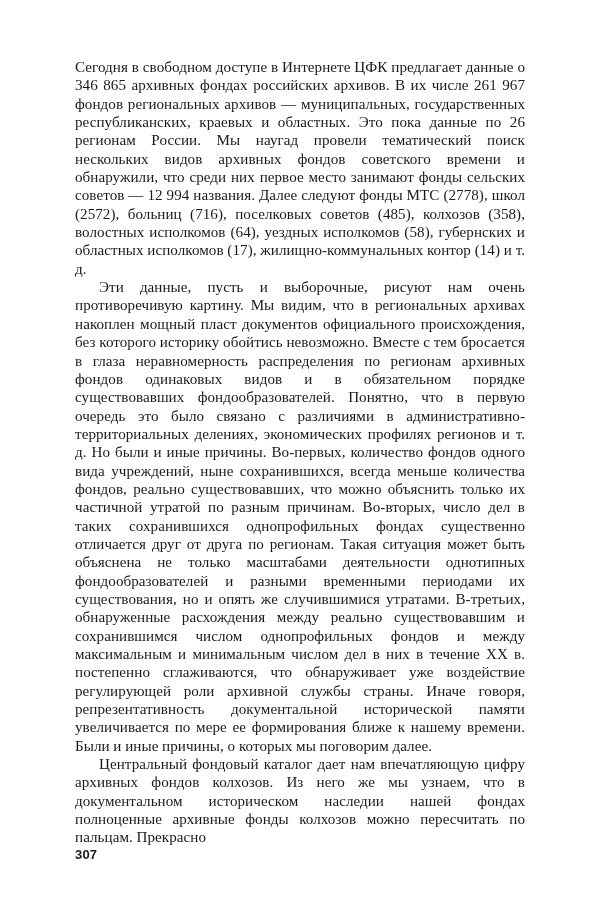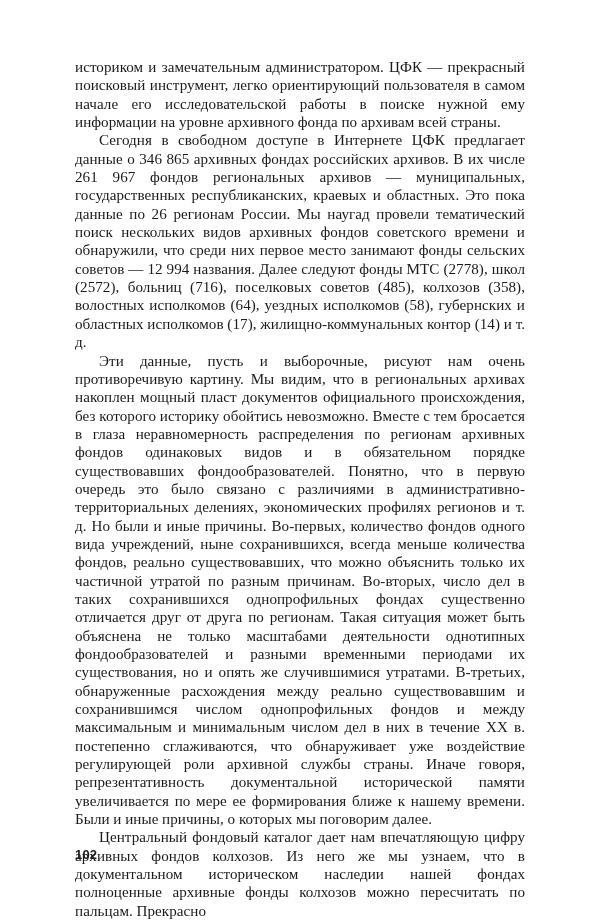--- a/index.html
+++ b/index.html
@@ -59,25 +59,24 @@
     letter-spacing: 0.2px;
   }
 </style>
 </head>
 <body>
 
 <div class="page">
 
   <div class="text-column">
 
-    <p class="para">историком и замечательным администратором. ЦФК — прекрасный поисковый инструмент, легко ориентирующий пользователя в самом начале его исследовательской работы в поиске нужной ему информации на уровне архивного фонда по архивам всей страны.</p>
 
     <p class="para">Сегодня в свободном доступе в Интернете ЦФК предлагает данные о 346 865 архивных фондах российских архивов. В их числе 261 967 фондов региональных архивов — муниципальных, государственных республиканских, краевых и областных. Это пока данные по 26 регионам России. Мы наугад провели тематический поиск нескольких видов архивных фондов советского времени и обнаружили, что среди них первое место занимают фонды сельских советов — 12 994 названия. Далее следуют фонды МТС (2778), школ (2572), больниц (716), поселковых советов (485), колхозов (358), волостных исполкомов (64), уездных исполкомов (58), губернских и областных исполкомов (17), жилищно-коммунальных контор (14) и т. д.</p>
 
     <p class="para">Эти данные, пусть и выборочные, рисуют нам очень противоречивую картину. Мы видим, что в региональных архивах накоплен мощный пласт документов официального происхождения, без которого историку обойтись невозможно. Вместе с тем бросается в глаза неравномерность распределения по регионам архивных фондов одинаковых видов и в обязательном порядке существовавших фондообразователей. Понятно, что в первую очередь это было связано с различиями в административно-территориальных делениях, экономических профилях регионов и т. д. Но были и иные причины. Во-первых, количество фондов одного вида учреждений, ныне сохранившихся, всегда меньше количества фондов, реально существовавших, что можно объяснить только их частичной утратой по разным причинам. Во-вторых, число дел в таких сохранившихся однопрофильных фондах существенно отличается друг от друга по регионам. Такая ситуация может быть объяснена не только масштабами деятельности однотипных фондообразователей и разными временными периодами их существования, но и опять же случившимися утратами. В-третьих, обнаруженные расхождения между реально существовавшим и сохранившимся числом однопрофильных фондов и между максимальным и минимальным числом дел в них в течение XX в. постепенно сглаживаются, что обнаруживает уже воздействие регулирующей роли архивной службы страны. Иначе говоря, репрезентативность документальной исторической памяти увеличивается по мере ее формирования ближе к нашему времени. Были и иные причины, о которых мы поговорим далее.</p>
 
     <p class="para">Центральный фондовый каталог дает нам впечатляющую цифру архивных фондов колхозов. Из него же мы узнаем, что в документальном историческом наследии нашей фондах полноценные архивные фонды колхозов можно пересчитать по пальцам. Прекрасно</p>
 
   </div>
 
-  <div class="page-number">102</div>
+  <div class="page-number">307</div>
 
 </div>
 
 </body></html>

